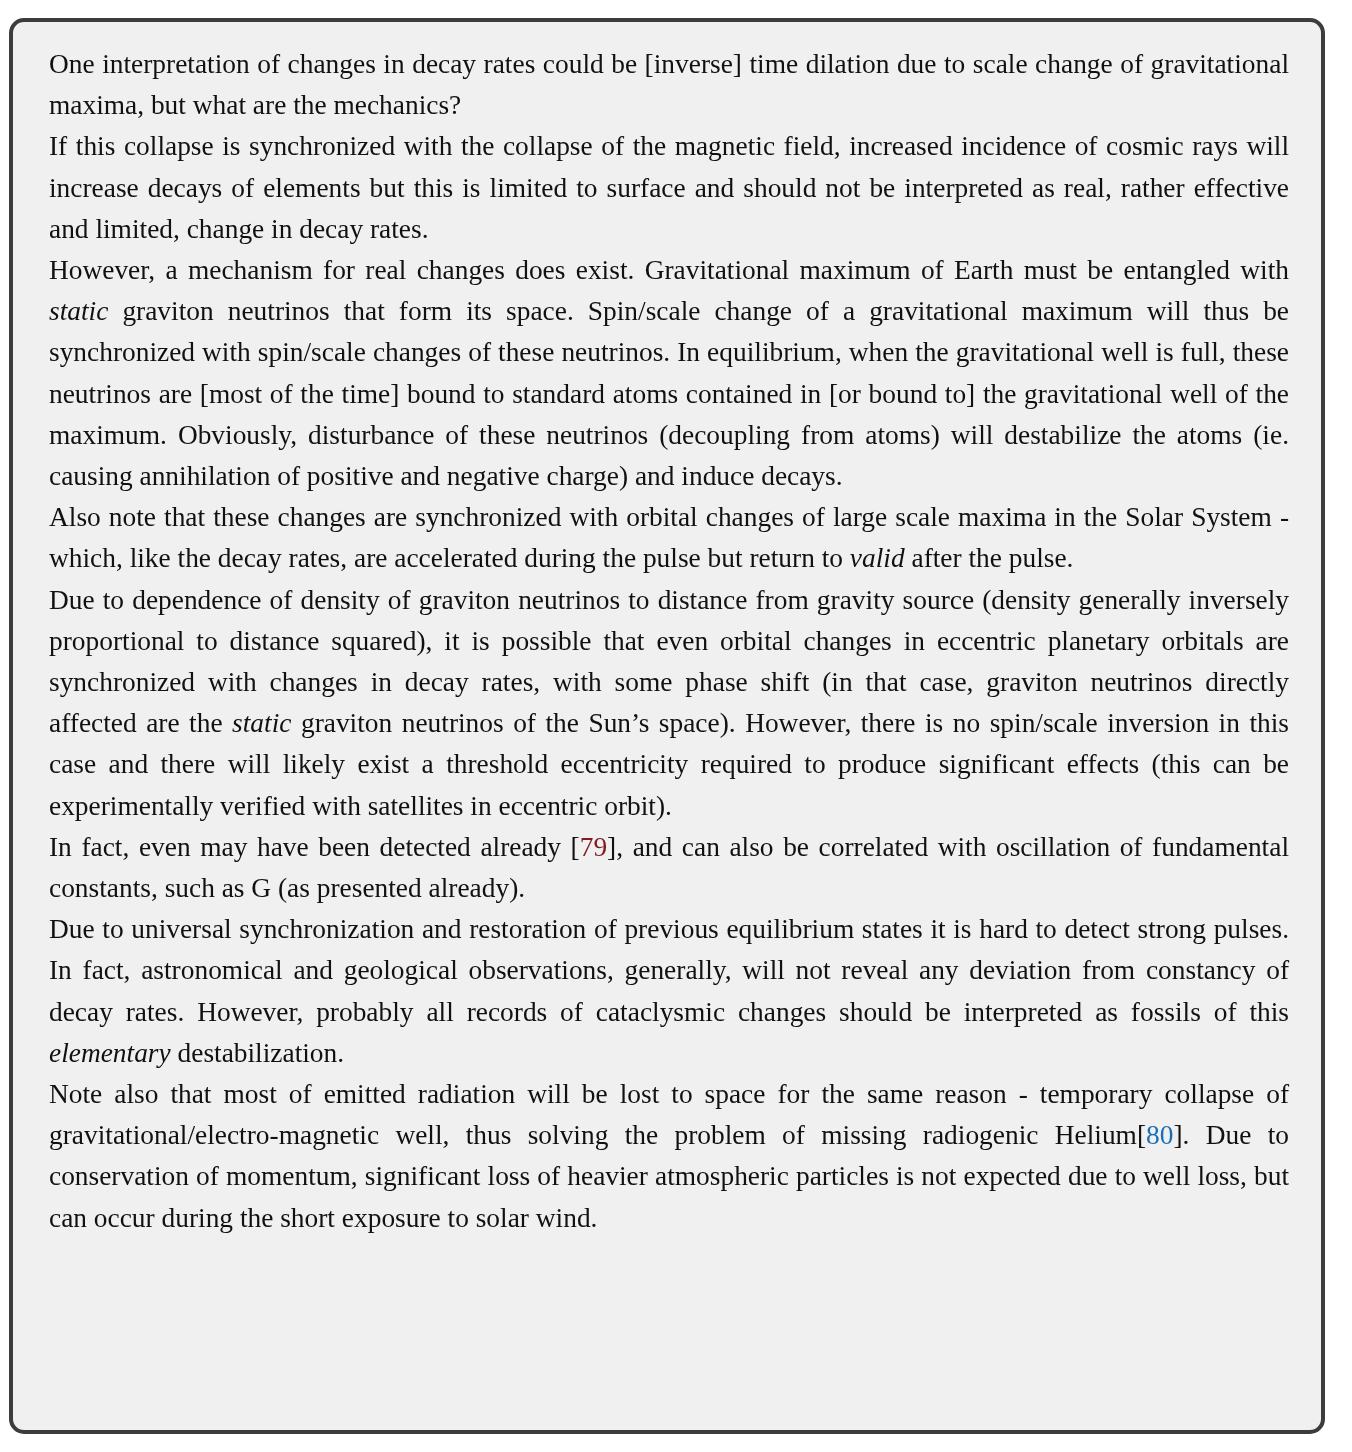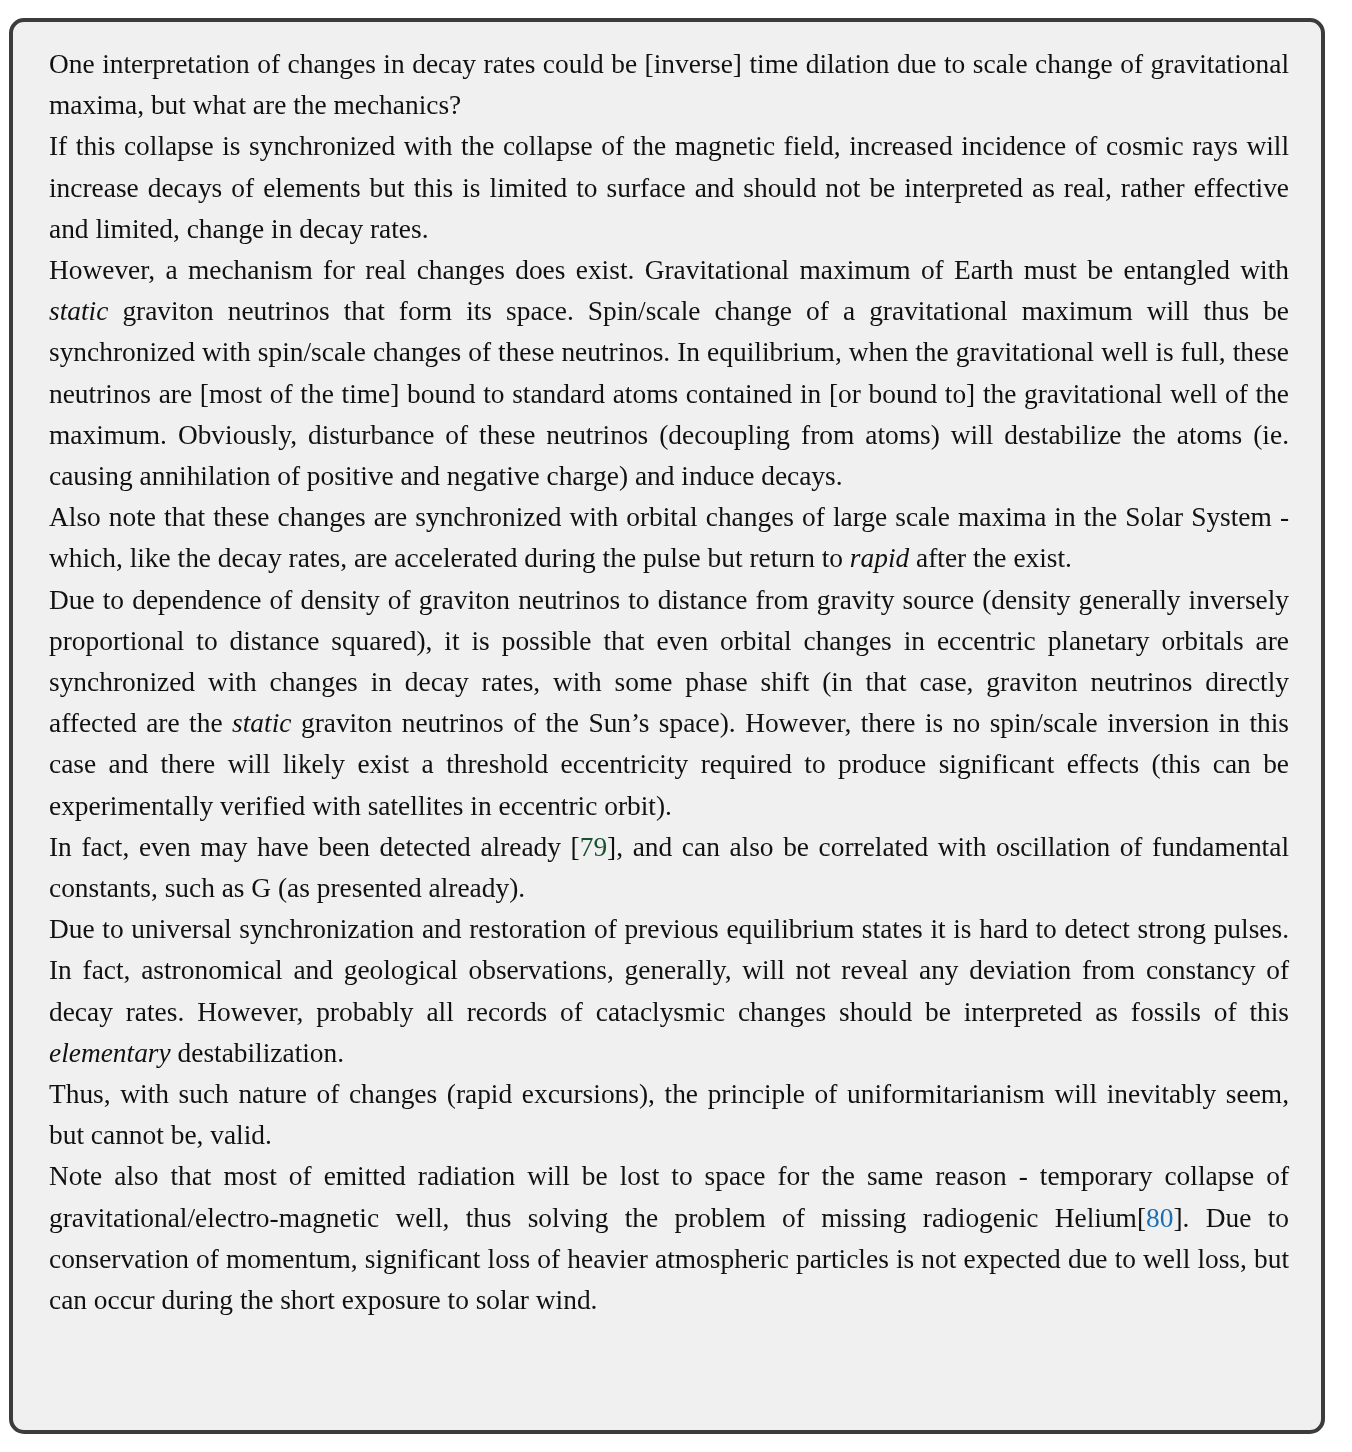--- a/index.html
+++ b/index.html
@@ -61,21 +61,20 @@
 </style>
 </head>
 <body>
 
 <div id="page">
   <div id="excerpt-box" style="background: rgb(240, 240, 240); border-color: rgb(60, 60, 60);">
     <div id="excerpt-body" style="color: rgb(17, 17, 17);">
         <p class="para"><span>One interpretation of changes in decay rates could be [inverse] time dilation due to scale change of gravitational maxima, but what are the mechanics?</span></p>
         <p class="para"><span>If this collapse is synchronized with the collapse of the magnetic field, increased incidence of cosmic rays will increase decays of elements but this is limited to surface and should not be interpreted as real, rather effective and limited, change in decay rates.</span></p>
         <p class="para"><span>However, a mechanism for real changes does exist. Gravitational maximum of Earth must be entangled with </span><em class="it">static</em><span> graviton neutrinos that form its space. Spin/scale change of a gravitational maximum will thus be synchronized with spin/scale changes of these neutrinos. In equilibrium, when the gravitational well is full, these neutrinos are [most of the time] bound to standard atoms contained in [or bound to] the gravitational well of the maximum. Obviously, disturbance of these neutrinos (decoupling from atoms) will destabilize the atoms (ie. causing annihilation of positive and negative charge) and induce decays.</span></p>
-        <p class="para"><span>Also note that these changes are synchronized with orbital changes of large scale maxima in the Solar System - which, like the decay rates, are accelerated during the pulse but return to </span><em class="it">rapid</em><span> after the exist.</span></p>
+        <p class="para"><span>Also note that these changes are synchronized with orbital changes of large scale maxima in the Solar System - which, like the decay rates, are accelerated during the pulse but return to </span><em class="it">valid</em><span> after the pulse.</span></p>
         <p class="para"><span>Due to dependence of density of graviton neutrinos to distance from gravity source (density generally inversely proportional to distance squared), it is possible that even orbital changes in eccentric planetary orbitals are synchronized with changes in decay rates, with some phase shift (in that case, graviton neutrinos directly affected are the </span><em class="it">static</em><span> graviton neutrinos of the Sun’s space). However, there is no spin/scale inversion in this case and there will likely exist a threshold eccentricity required to produce significant effects (this can be experimentally verified with satellites in eccentric orbit).</span></p>
-        <p class="para"><span>In fact, even may have been detected already [</span><span class="cite" style="color: #14532d;">79</span><span>], and can also be correlated with oscillation of fundamental constants, such as G (as presented already).</span></p>
+        <p class="para"><span>In fact, even may have been detected already [</span><span class="cite" style="color: #7f1d1d;">79</span><span>], and can also be correlated with oscillation of fundamental constants, such as G (as presented already).</span></p>
         <p class="para"><span>Due to universal synchronization and restoration of previous equilibrium states it is hard to detect strong pulses. In fact, astronomical and geological observations, generally, will not reveal any deviation from constancy of decay rates. However, probably all records of cataclysmic changes should be interpreted as fossils of this </span><em class="it">elementary</em><span> destabilization.</span></p>
-        <p class="para"><span>Thus, with such nature of changes (rapid excursions), the principle of uniformitarianism will inevitably seem, but cannot be, valid.</span></p>
         <p class="para"><span>Note also that most of emitted radiation will be lost to space for the same reason - temporary collapse of gravitational/electro-magnetic well, thus solving the problem of missing radiogenic Helium[</span><span class="cite" style="color: rgb(26, 111, 181);">80</span><span>]. Due to conservation of momentum, significant loss of heavier atmospheric particles is not expected due to well loss, but can occur during the short exposure to solar wind.</span></p>
       </div>
   </div>
 </div>
 
 </body></html>

